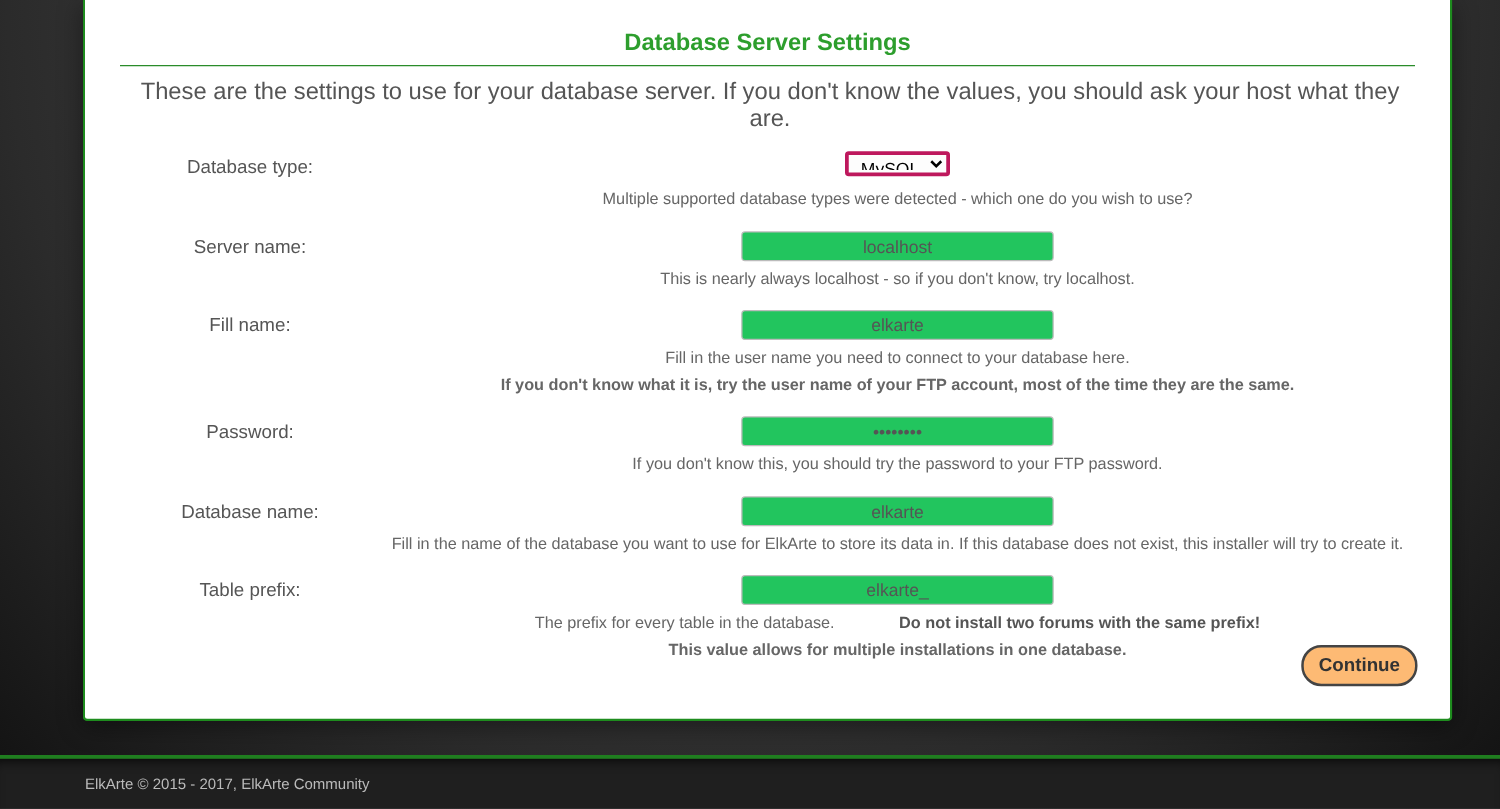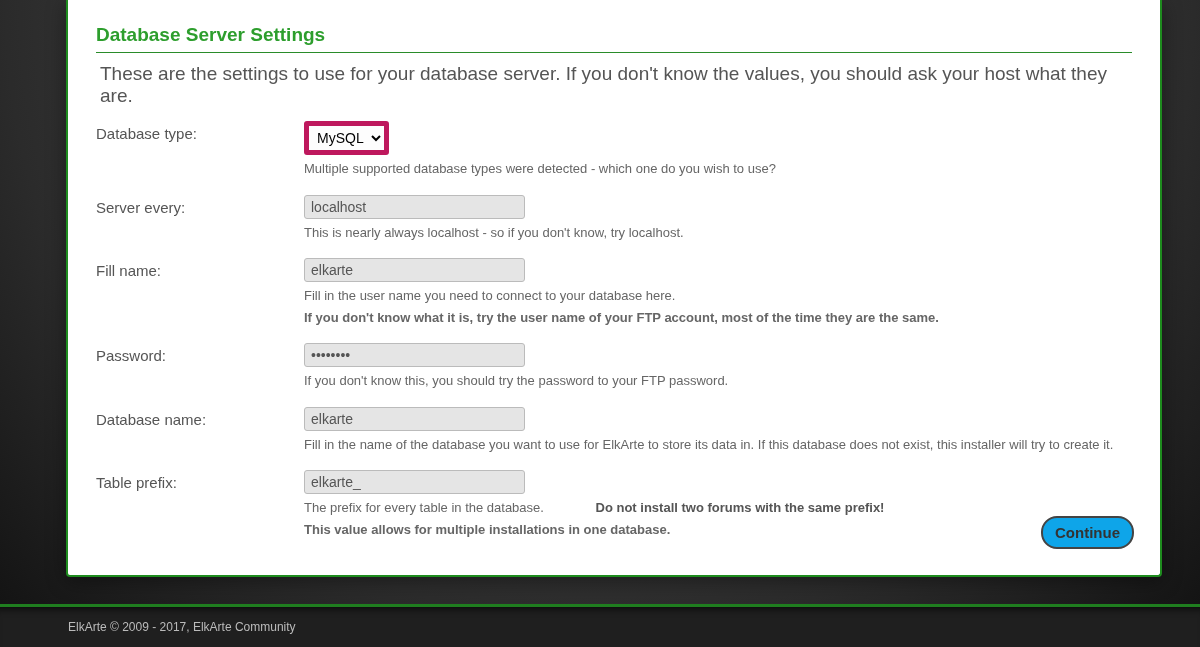--- a/index.html
+++ b/index.html
@@ -1,15 +1,15 @@
 <!DOCTYPE html>
 <html><head>
 <meta charset="utf-8">
 <style>
-  * { box-sizing: border-box; margin: 0; padding: 0; }
+  * { box-sizing: border-box; margin: 0; padding: 0; text-align: center; }
   html, body { width: 1200px; height: 647px; overflow: hidden; }
   body {
     font-family: "Segoe UI", Arial, sans-serif;
     background: #3a3a3a;
     background: radial-gradient(ellipse at center top, #555 0%, #2b2b2b 70%, #111 100%);
     color: #444;
   }
   .panel {
     position: absolute;
     left: 66px;
@@ -48,54 +48,54 @@
   .label-col {
     width: 208px;
     font-size: 15px;
     color: #555;
     padding-top: 4px;
   }
   .input-col { flex: 1; }
   select.ctl {
     font-size: 14px;
     padding: 2px 4px;
-    border: 5px solid #be185d;
+    border: 3px solid #be185d;
     border-radius: 3px;
     background: #fdfdfd;
     min-width: 84px;
-    height: 34px;
+    height: 20px;
   }
   input.ctl {
     font-size: 14px;
     padding: 3px 6px;
     border: 1px solid #bbb;
     border-radius: 3px;
-    background: #e5e5e5;
-    width: 221px;
+    background: #22c55e;
+    width: 250px;
     height: 24px;
     color: #555;
   }
   .hint {
     font-size: 13px;
     color: #666;
     margin-top: 4px;
     line-height: 1.5;
   }
   .hint + .hint { margin-top: 2px; font-weight: bold; }
   .hint strong { font-weight: 700; color: #555; padding-left: 48px; }
   .actions {
     position: absolute;
     right: 26px;
     bottom: 26px;
   }
   .btn-continue {
     font-size: 15px;
     font-weight: 600;
     color: #333;
-    background: #0ea5e9;
+    background: #fdba74;
     border: 2px solid #444;
     border-radius: 16px;
     padding: 6px 12px;
     cursor: pointer;
   }
   .footer-bar {
     position: absolute;
     left: 0;
     right: 0;
     top: 604px;
@@ -125,21 +125,21 @@
       <div class="label-col">Database type:</div>
       <div class="input-col">
         <select class="ctl">
           <option>MySQL</option>
         </select>
         <div class="hint">Multiple supported database types were detected - which one do you wish to use?</div>
       </div>
     </div>
 
     <div class="row">
-      <div class="label-col">Server every:</div>
+      <div class="label-col">Server name:</div>
       <div class="input-col">
         <input class="ctl" type="text" value="localhost" style="">
         <div class="hint">This is nearly always localhost - so if you don't know, try localhost.</div>
       </div>
     </div>
 
     <div class="row">
       <div class="label-col">Fill name:</div>
       <div class="input-col">
         <input class="ctl" type="text" value="elkarte" style="">
@@ -176,14 +176,14 @@
     </div>
 
   </div>
 
   <div class="actions">
     <button class="btn-continue">Continue</button>
   </div>
 </div>
 
 <div class="footer-bar">
-  <span>ElkArte © 2009 - 2017, ElkArte Community</span>
+  <span>ElkArte © 2015 - 2017, ElkArte Community</span>
 </div>
 
 </body></html>

